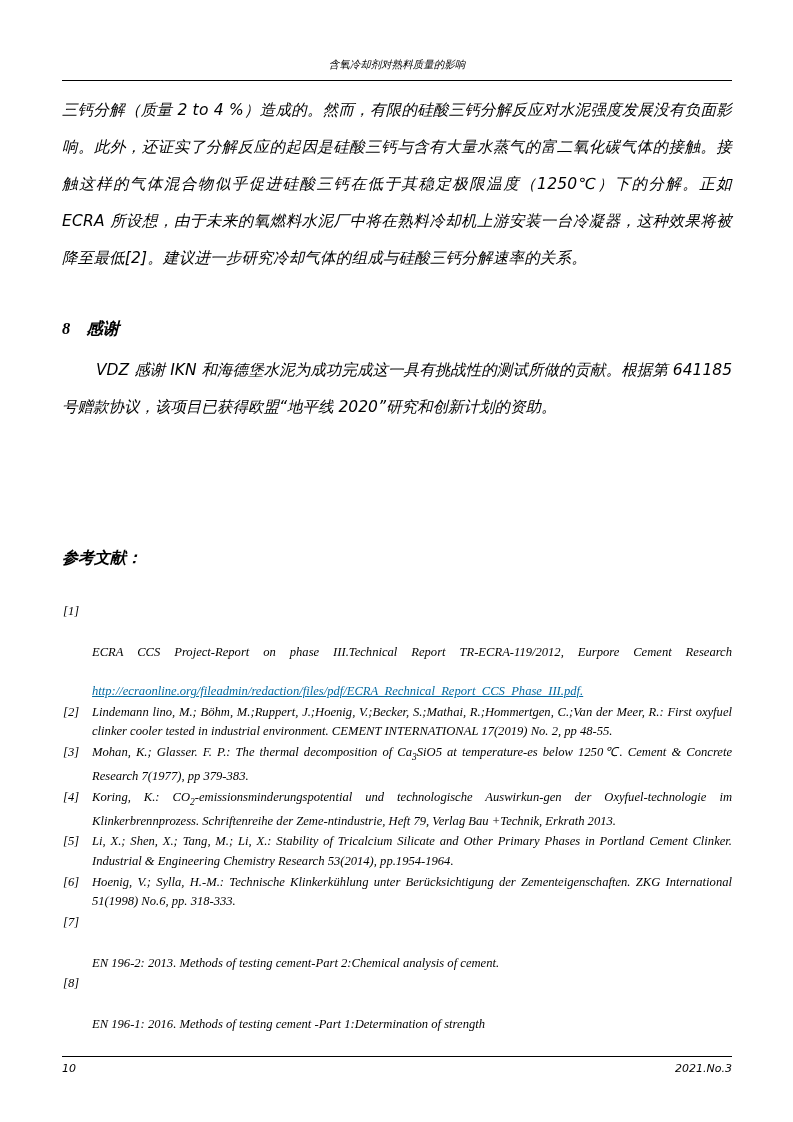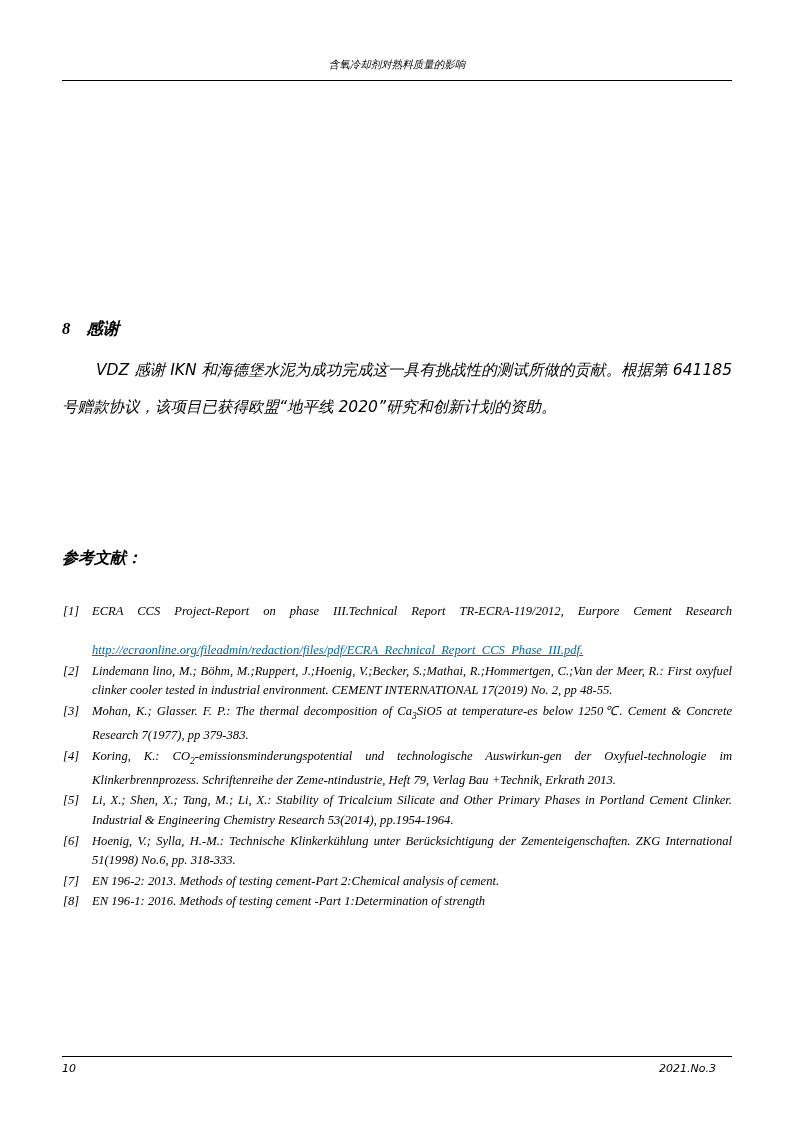--- a/index.html
+++ b/index.html
@@ -117,20 +117,21 @@
     text-align: left;
     padding-left: 1px;
     box-sizing: border-box;
   }
   .reftext {
     flex: 1 1 auto;
     text-align: justify;
   }
   .reftext.nojust {
     text-align: left;
+    margin-top: 41px;
   }
   .reftext a,
   .reftext .link {
     color: #0369a1;
     text-decoration: underline;
     word-break: break-all;
   }
   .spread {
     display: block;
     text-align: justify;
@@ -160,34 +161,35 @@
     font-size: 11px;
   }
   .footer .pageno {
     position: absolute;
     left: 0;
     width: 670px;
     text-align: left;
   }
   .footer .issue {
     position: absolute;
-    right: 16px;
+    right: 0;
     top: 0;
     text-align: right;
   }
 </style>
 </head>
 <body>
 
 <div class="page">
   <div class="content">
 
     <div class="runhead">含氧冷却剂对熟料质量的影响</div>
     <div class="runhead-rule"></div>
 
+    <div class="bodytext">三钙分解（质量 2 to 4 %）造成的。然而，有限的硅酸三钙分解反应对水泥强度发展没有负面影响。此外，还证实了分解反应的起因是硅酸三钙与含有大量水蒸气的富二氧化碳气体的接触。接触这样的气体混合物似乎促进硅酸三钙在低于其稳定极限温度（1250℃）下的分解。正如 ECRA 所设想，由于未来的氧燃料水泥厂中将在熟料冷却机上游安装一台冷凝器，这种效果将被降至最低[2]。建议进一步研究冷却气体的组成与硅酸三钙分解速率的关系。</div>
 
     <div class="heading">
       <span class="num">8</span><span>感谢</span>
     </div>
 
     <div class="ack">VDZ 感谢 IKN 和海德堡水泥为成功完成这一具有挑战性的测试所做的贡献。根据第 641185 号赠款协议，该项目已获得欧盟“地平线 2020”研究和创新计划的资助。</div>
 
     <div class="ref-title">参考文献：</div>
 
     <div class="reflist">

